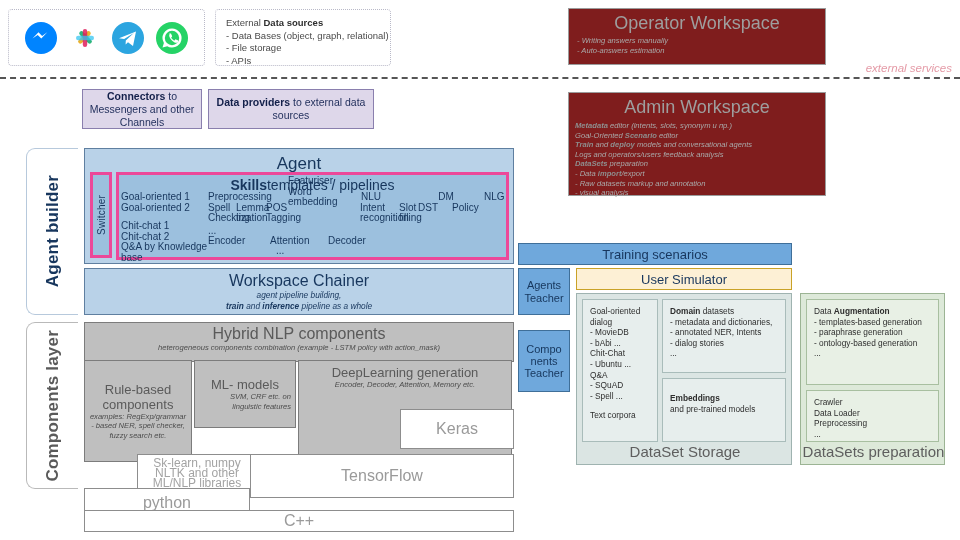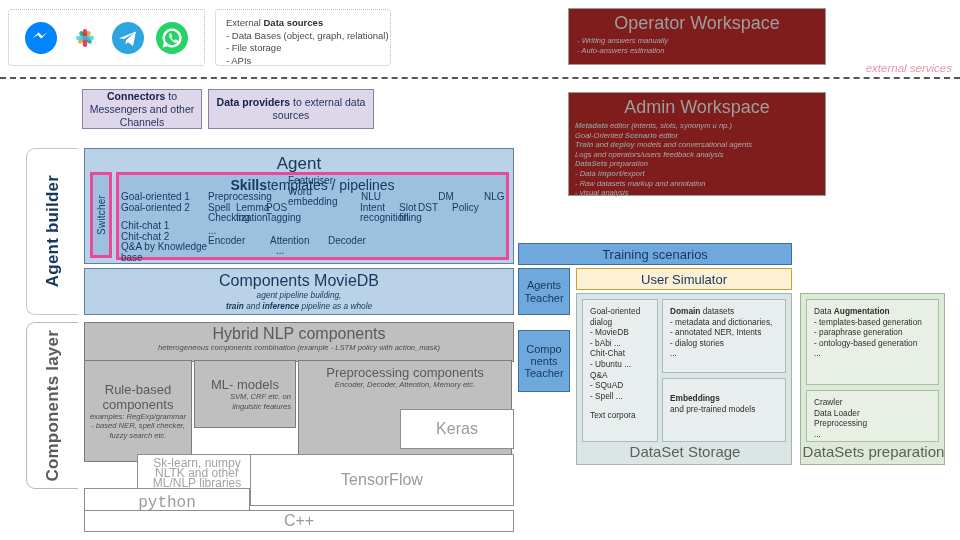--- a/index.html
+++ b/index.html
@@ -207,21 +207,21 @@
   <div class="sk-name">NLG</div>
 </div>
 
 <div class="abs sk-name" style="left:208px;top:226px;">...</div>
 <div class="abs sk-name" style="left:208px;top:236px;">Encoder</div>
 <div class="abs sk-name" style="left:270px;top:236px;">Attention</div>
 <div class="abs sk-name" style="left:328px;top:236px;">Decoder</div>
 <div class="abs sk-name" style="left:276px;top:246px;">...</div>
 
 <div class="abs blue-l ctr col" style="left:84px;top:268px;width:430px;height:47px;">
-  <div class="blue-title" style="font-size:16px;">Components MovieDB</div>
+  <div class="blue-title" style="font-size:16px;">Workspace Chainer</div>
   <div class="blue-sub">agent pipeline building,</div>
   <div class="blue-sub">
     <b>train</b><span> and </span><b>inference</b><span> pipeline as a whole</span>
   </div>
 </div>
 
 <div class="abs blue-t ctr teacher" style="left:518px;top:268px;width:52px;height:47px;">
   <span>Agents Teacher</span>
 </div>
 
@@ -242,37 +242,37 @@
   <div class="g-title2" style="line-height:15px;">Rule-based components</div>
   <div class="g-sub">examples: RegExp/grammar - based NER, spell checker, fuzzy search etc.</div>
 </div>
 
 <div class="abs grey-l ctr col" style="left:194px;top:360px;width:102px;height:68px;padding:3px 4px;text-align:right;">
   <div class="g-title2">ML- models</div>
   <div class="g-sub">SVM, CRF etc. on linguistic features</div>
 </div>
 
 <div class="abs grey-l col" style="left:298px;top:360px;width:214px;height:102px;padding-top:4px;">
-  <div class="g-title2" style="text-align:center;">Preprocessing components</div>
+  <div class="g-title2" style="text-align:center;">DeepLearning generation</div>
   <div class="g-sub" style="text-align:center;">Encoder, Decoder, Attention, Memory etc.</div>
 </div>
 
 <div class="abs white-l ctr w-title" style="left:400px;top:409px;width:114px;height:40px;">
   <span>Keras</span>
 </div>
 
 <div class="abs white-l ctr w-sub" style="left:137px;top:454px;width:120px;height:38px;padding:2px;">
   <span>Sk-learn, numpy NLTK and other ML/NLP libraries</span>
 </div>
 
-<div class="abs white-l ctr w-title" style="left:250px;top:454px;width:264px;height:52px;">
+<div class="abs white-l ctr w-title" style="left:250px;top:454px;width:264px;height:44px;">
   <span>TensorFlow</span>
 </div>
 
-<div class="abs white-l ctr w-title" style="left:84px;top:488px;width:166px;height:30px;font-family:Liberation Mono, monospace;">
+<div class="abs white-l ctr w-title" style="left:84px;top:488px;width:166px;height:30px;">
   <span>python</span>
 </div>
 
 <div class="abs white-l ctr w-title" style="left:84px;top:510px;width:430px;height:22px;">
   <span>C++</span>
 </div>
 
 <div class="abs blue-t ctr" style="left:518px;top:243px;width:274px;height:22px;">
   <span class="blue-title" style="font-size:13px;">Training scenarios</span>
 </div>

